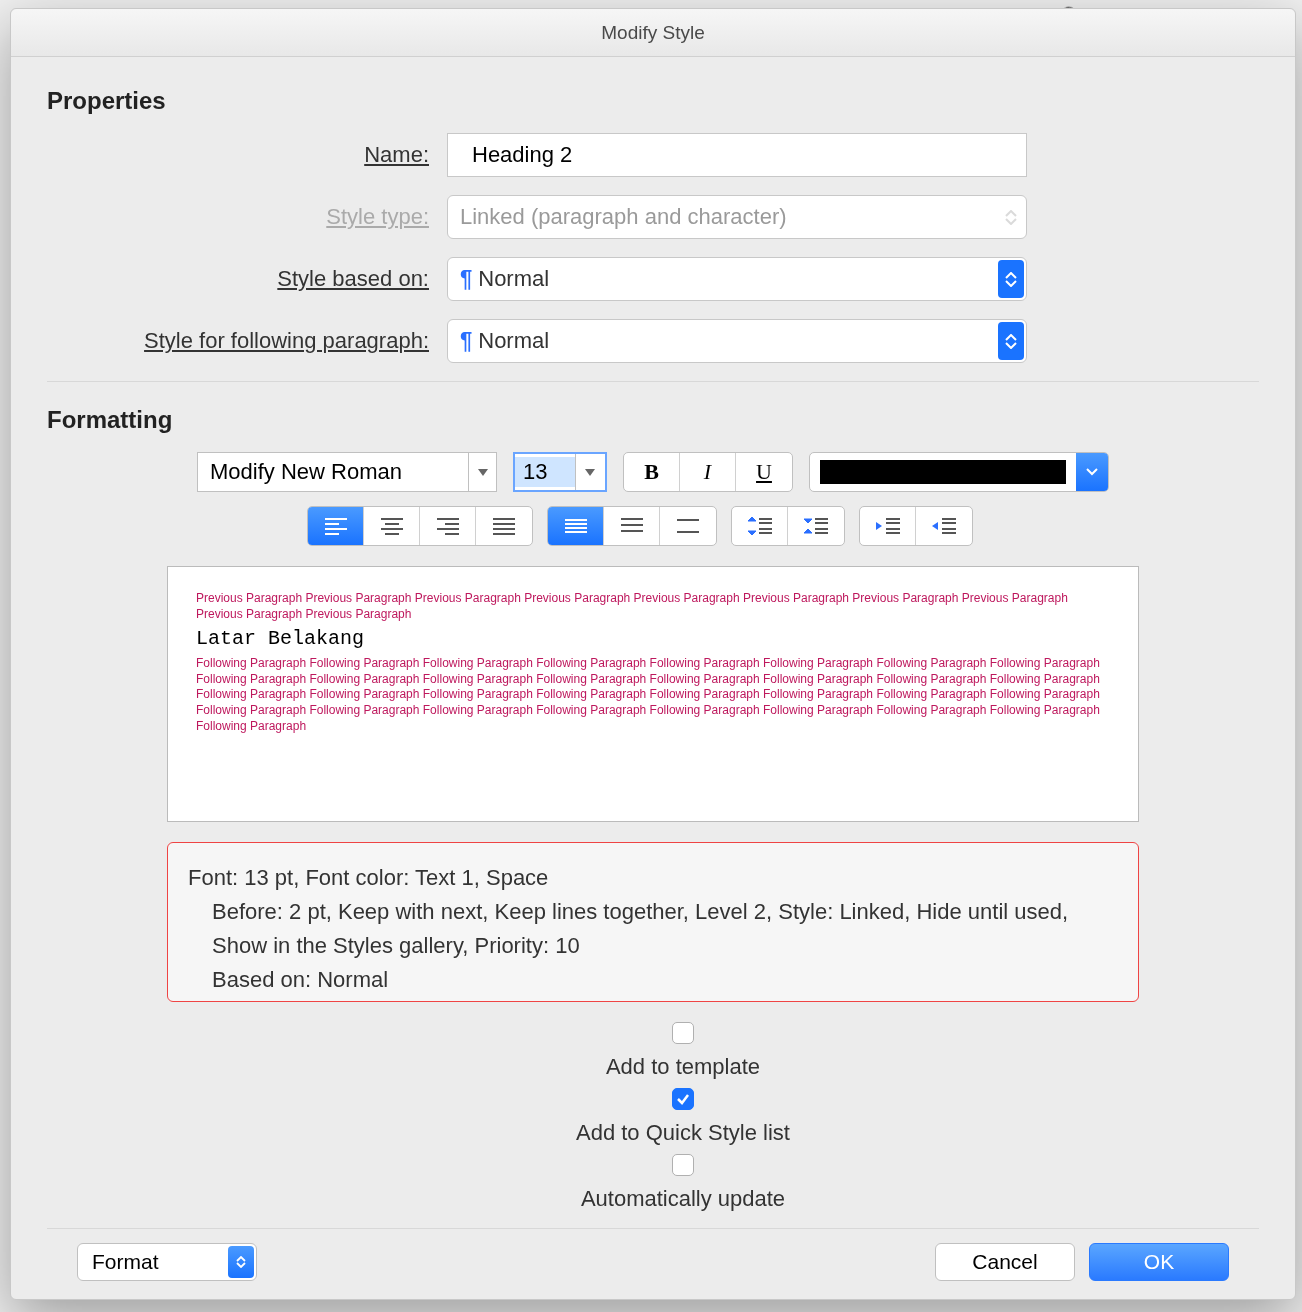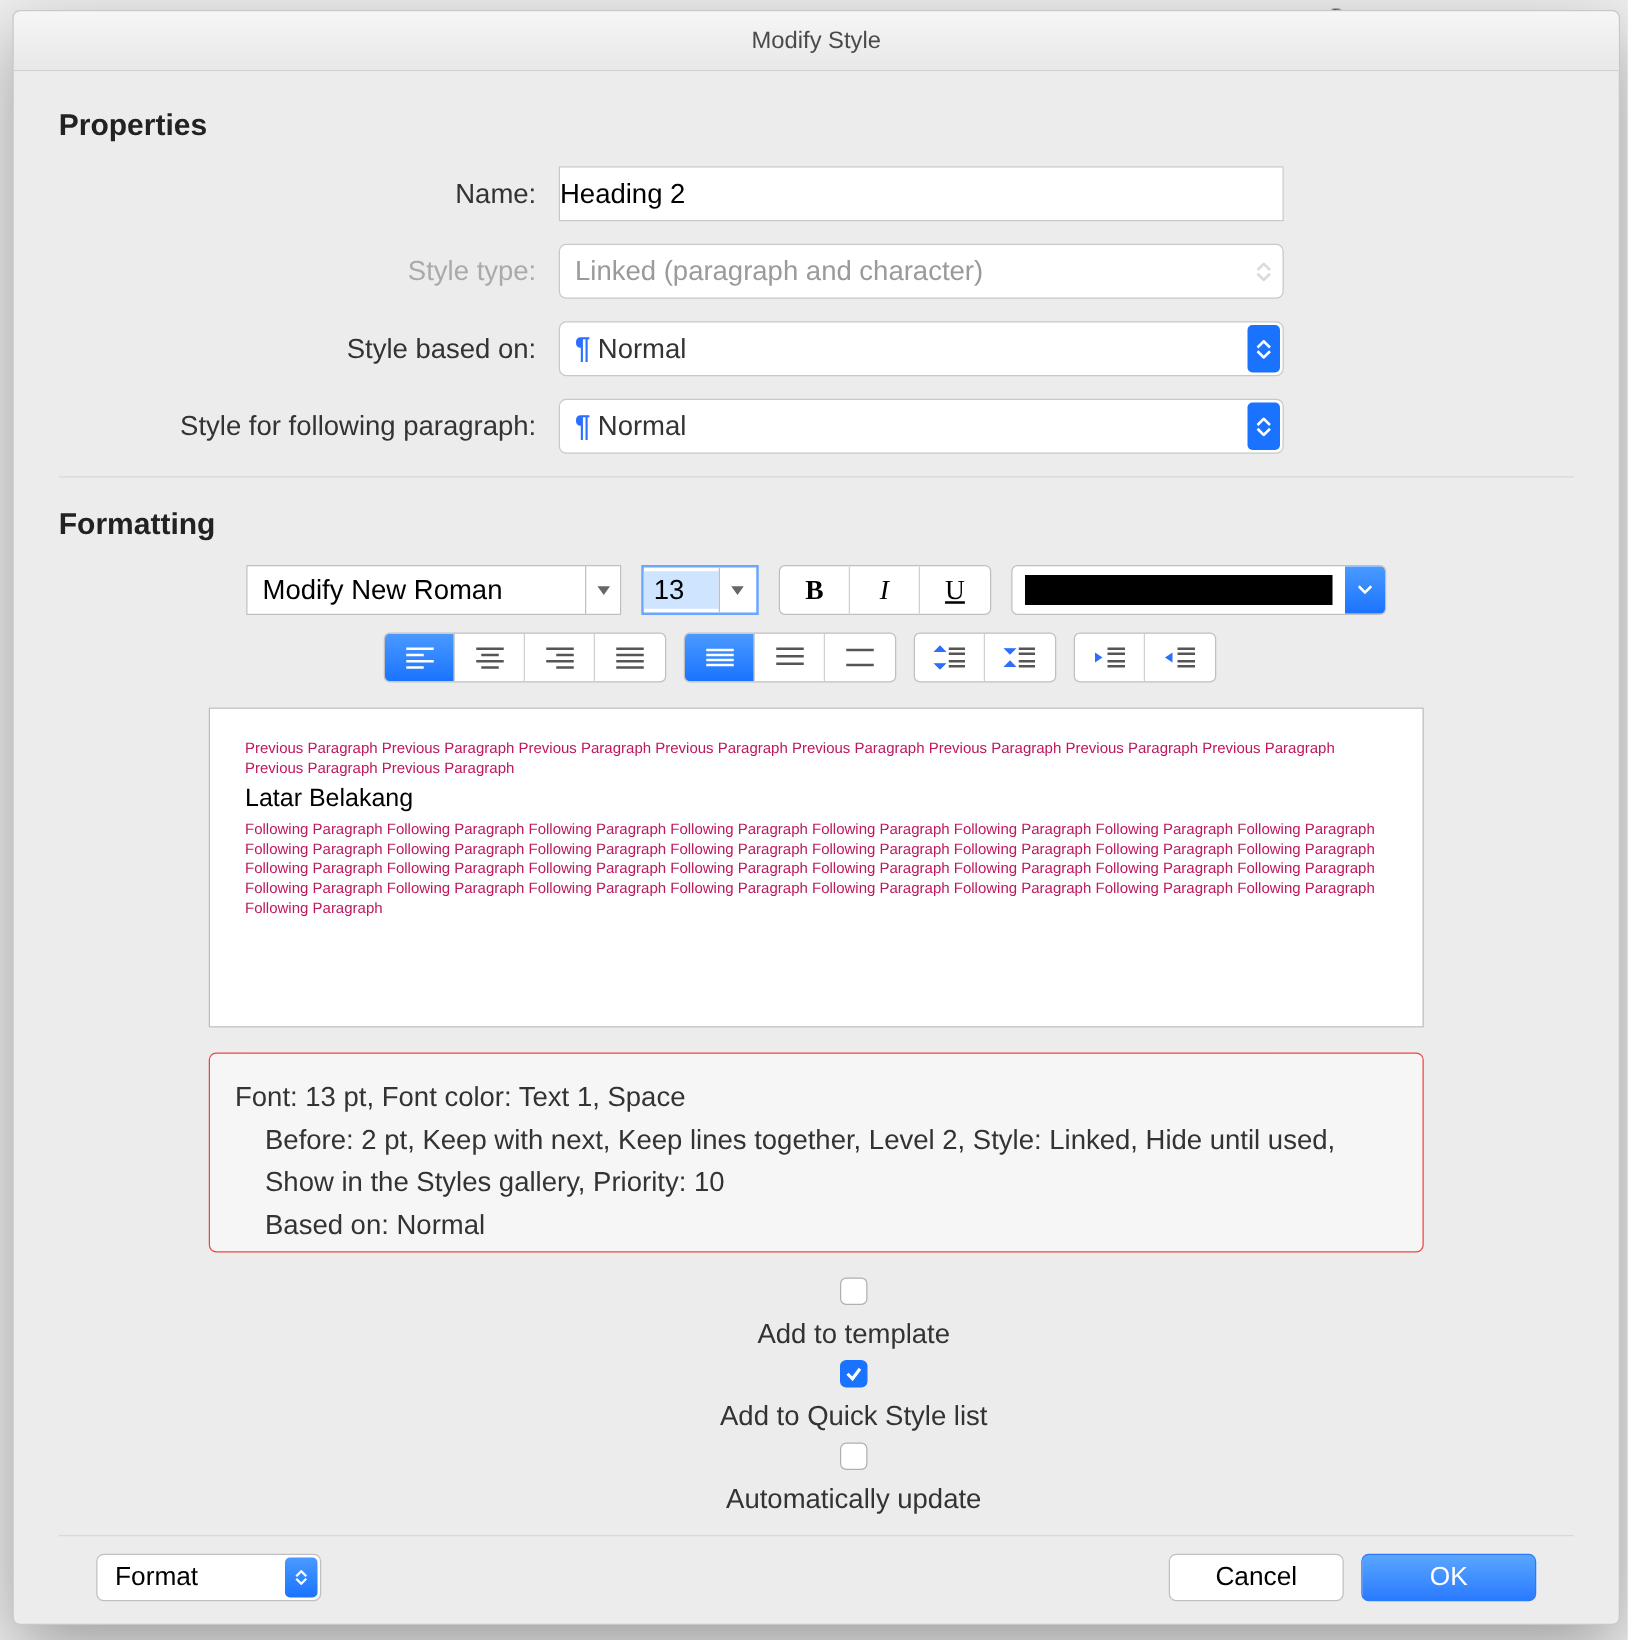--- a/index.html
+++ b/index.html
@@ -11,25 +11,25 @@
 
 .dialog { position: absolute; top: 8px; left: 10px; width: 1286px; height: 1292px; background: #ececec; border: 1px solid #c8c8c8; border-radius: 6px; box-shadow: 0 20px 60px rgba(0,0,0,0.35); z-index:10;}
 .titlebar { height: 48px; display:flex; align-items:center; justify-content:center; background: linear-gradient(#f6f6f6,#e8e8e8); border-bottom:1px solid #d0d0d0; border-radius:6px 6px 0 0;}
 .titlebar span { font-size: 19px; color: #4a4a4a; }
 
 .content { padding: 30px 36px 20px 36px; }
 .section-title { font-size: 24px; font-weight:600; color:#222; margin-bottom: 18px;}
 .section-title2 { font-size: 24px; font-weight:600; color:#222; margin: 24px 0 18px 0;}
 
 .row { display:flex; align-items:center; margin-bottom: 18px; }
-.row label { width: 400px; text-align:right; padding-right: 18px; font-size: 22px; color:#333;}
+.row label { width: 400px; text-align:right; padding-right: 18px; font-size: 22px; color:#333;text-decoration:underline;}
 .row label.disabled { color:#aaa;}
 .field { flex: 0 0 580px; }
 
-input[type=text].txt { width: 100%; height: 44px; border:1px solid #c8c8c8; background:#fff; padding: 0 0; font-size:22px; }
+input[type=text].txt { width: 100%; height: 44px; border:1px solid #c8c8c8; background:#fff; padding: 0 24px; font-size:22px; }
 .select-wrap { position:relative; width:100%; height:44px; background:#fff; border:1px solid #c8c8c8; border-radius:6px; display:flex; align-items:center; padding:0 12px; font-size:22px; color:#333;}
 .select-wrap.disabled { color:#9a9a9a;}
 .select-wrap.disabled .chevrons { opacity:0.3;}
 .chevrons { position:absolute; right:2px; top:2px; bottom:2px; width:26px; display:flex; flex-direction:column; align-items:center; justify-content:center; gap:1px;}
 .chevrons.blue { background:#1a73ff; border-radius:4px;}
 .chevrons svg { width:12px; height:7px; }
 .chev-up, .chev-down { fill:none; stroke:#fff; stroke-width:2;}
 .chevrons.gray .chev-up, .chevrons.gray .chev-down { stroke:#888;}
 .pilcrow { color:#2a6fff; font-weight:bold; margin-right:6px; display:inline-block; transform:scaleY(1.1);}
 
@@ -53,21 +53,21 @@
 .underline { text-decoration:underline; font-size:22px; font-family:Georgia;}
 
 .color-box { width:300px; height:40px; border:1px solid #c0c0c0; border-radius:5px; display:flex; align-items:center; background:#fff; overflow:hidden;}
 .color-swatch { flex:1; height:24px; margin:0 10px; background:#000;}
 .color-box .dd-blue { width:32px; height:100%; background:linear-gradient(#4a9aff,#1a73ff); display:flex; align-items:center; justify-content:center;}
 
 .format-row2 { display:flex; align-items:center; gap:14px; margin-bottom:20px; padding-left:260px;}
 
 .preview-box { margin: 10px 120px 20px 120px; height:256px; border:1px solid #bbb; background:#fff; padding: 24px 28px; overflow:hidden;}
 .preview-box .prev-para { color:#be185d; font-size:12px; line-height:1.3; font-family:Liberation Sans, sans-serif;}
-.preview-box .sample { color:#000; font-size:20px; line-height:1.5; font-family:Liberation Sans, sans-serif; margin:2px 0;}
+.preview-box .sample { color:#000; font-size:20px; line-height:1.5; font-family:Liberation Mono, monospace; margin:2px 0;}
 
 .desc-box { margin: 0 120px 20px 120px; height:160px; border:1px solid #ef4444; background:#f6f6f6; border-radius:6px; padding: 18px 20px; overflow:hidden; font-size:22px; color:#333; line-height:1.55;}
 .desc-box .indent { padding-left: 24px;}
 
 .checks { margin: 6px 0 16px 60px;}
 .chk-row { display:flex; align-items:center; gap:10px; font-size:22px; color:#333; margin-bottom:8px;flex-direction:column;}
 .chkbox { width:22px; height:22px; border:1px solid #b0b0b0; border-radius:5px; background:#fff; display:flex; align-items:center; justify-content:center;}
 .chkbox.checked { background:#1a73ff; border-color:#1a73ff;}
 .chkbox.checked svg { display:block;}
 .chkbox svg { display:none; width:14px; height:14px;}

